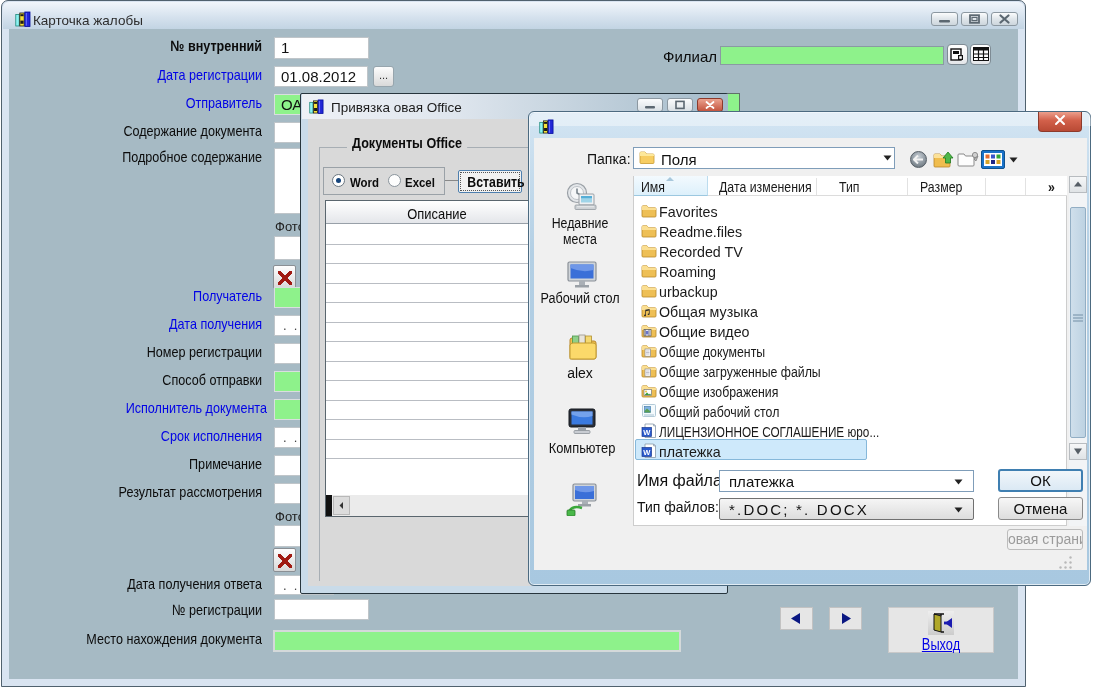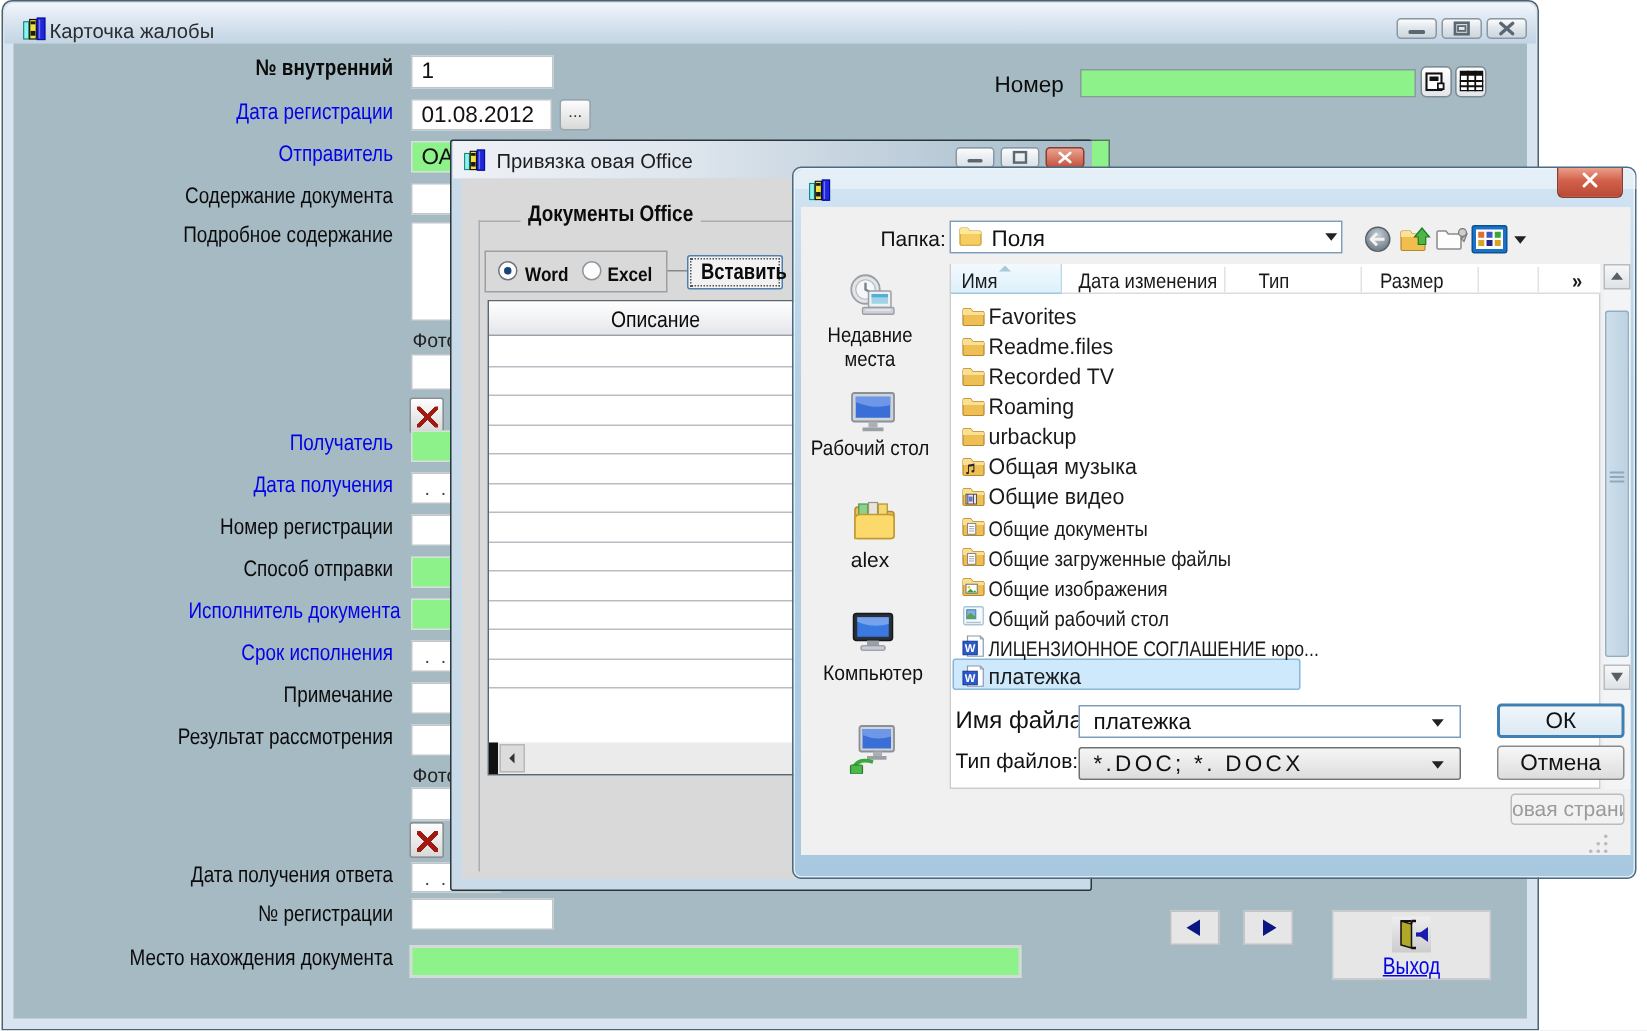--- a/index.html
+++ b/index.html
@@ -91,21 +91,21 @@
 <div class="fld dot" style="left:274px;top:427px;width:80px;height:21px;">.&nbsp;&nbsp;.</div>
 <div class="fld" style="left:274px;top:455px;width:80px;height:21px;"></div>
 <div class="fld" style="left:274px;top:483px;width:80px;height:21px;"></div>
 <div style="left:275px;top:509px;font-size:13px;color:#222;">Фото</div>
 <div class="fld" style="left:274px;top:525px;width:60px;height:22px;"></div>
 <div class="xbtn" style="left:273px;top:548px;"></div>
 <div class="fld dot" style="left:274px;top:575px;width:60px;height:20px;">.&nbsp;&nbsp;.</div>
 <div class="fld" style="left:274px;top:599px;width:95px;height:21px;"></div>
 <div class="fld grn" style="left:273px;top:630px;width:408px;height:22px;border:2px solid #d4d9da;"></div>
 
-<div style="left:663px;top:48px;font-size:15px;color:#0b0b0b;">Номер</div>
+<div style="left:663px;top:48px;font-size:15px;color:#0b0b0b;">Филиал</div>
 <div class="fld grn" style="left:720px;top:46px;width:224px;height:19px;border:1px solid #8a9aa2;"></div>
 <div class="tbtn" style="left:947px;top:44px;">
       <svg width="15" height="15" viewBox="0 0 15 15">
         <rect x="1" y="2" width="10" height="11" fill="#fff" stroke="#111" stroke-width="1.4"></rect>
         <rect x="3" y="4" width="6" height="3" fill="#111"></rect>
         <rect x="8" y="8" width="5" height="5" fill="#111"></rect>
         <rect x="9.2" y="9.2" width="2.6" height="2.6" fill="#fff"></rect>
       </svg>
     </div>
 <div class="tbtn" style="left:970px;top:44px;">

